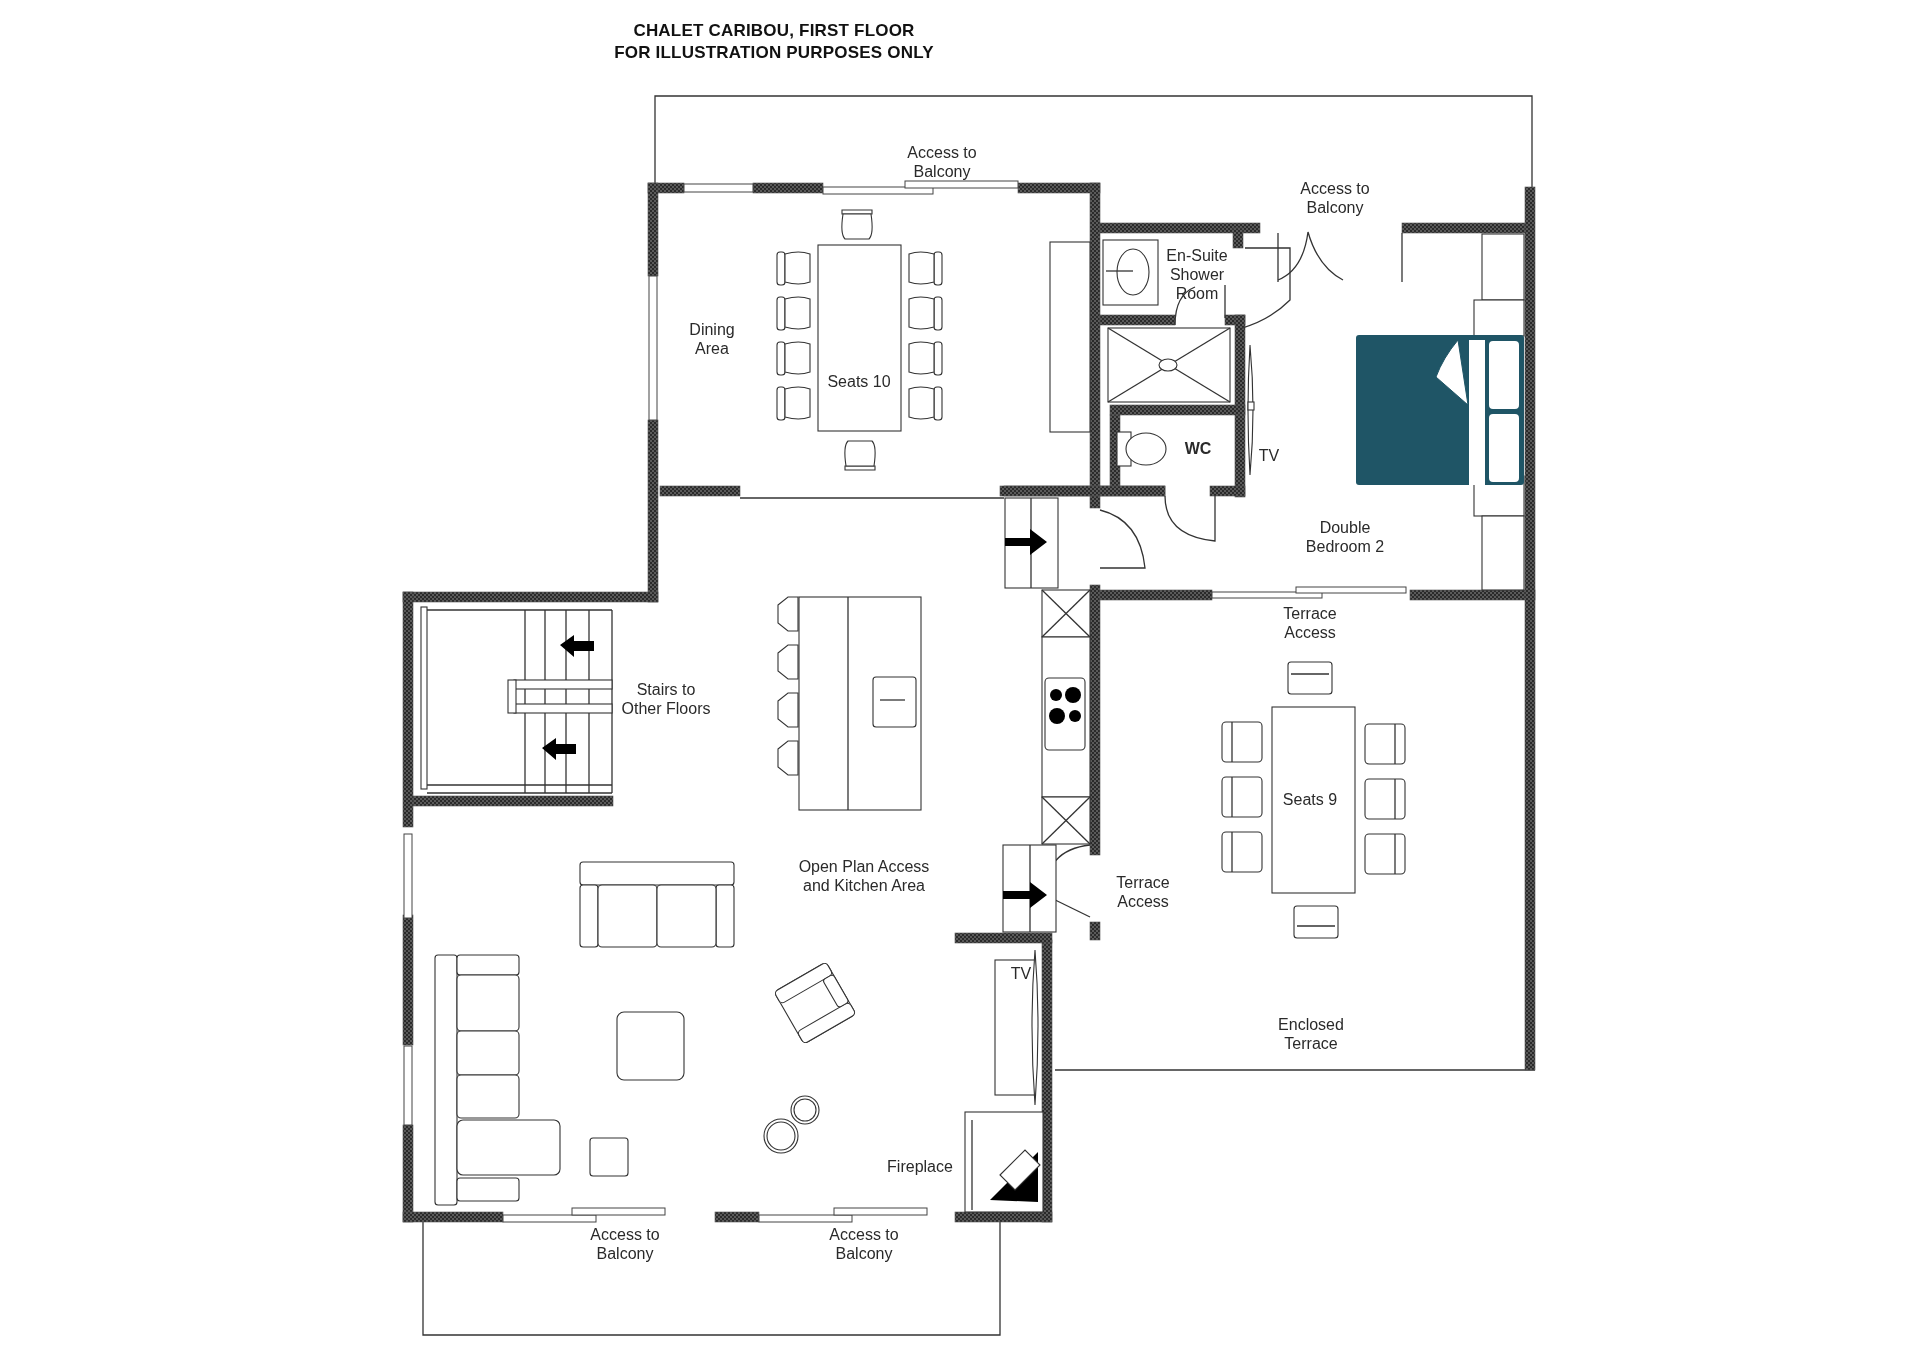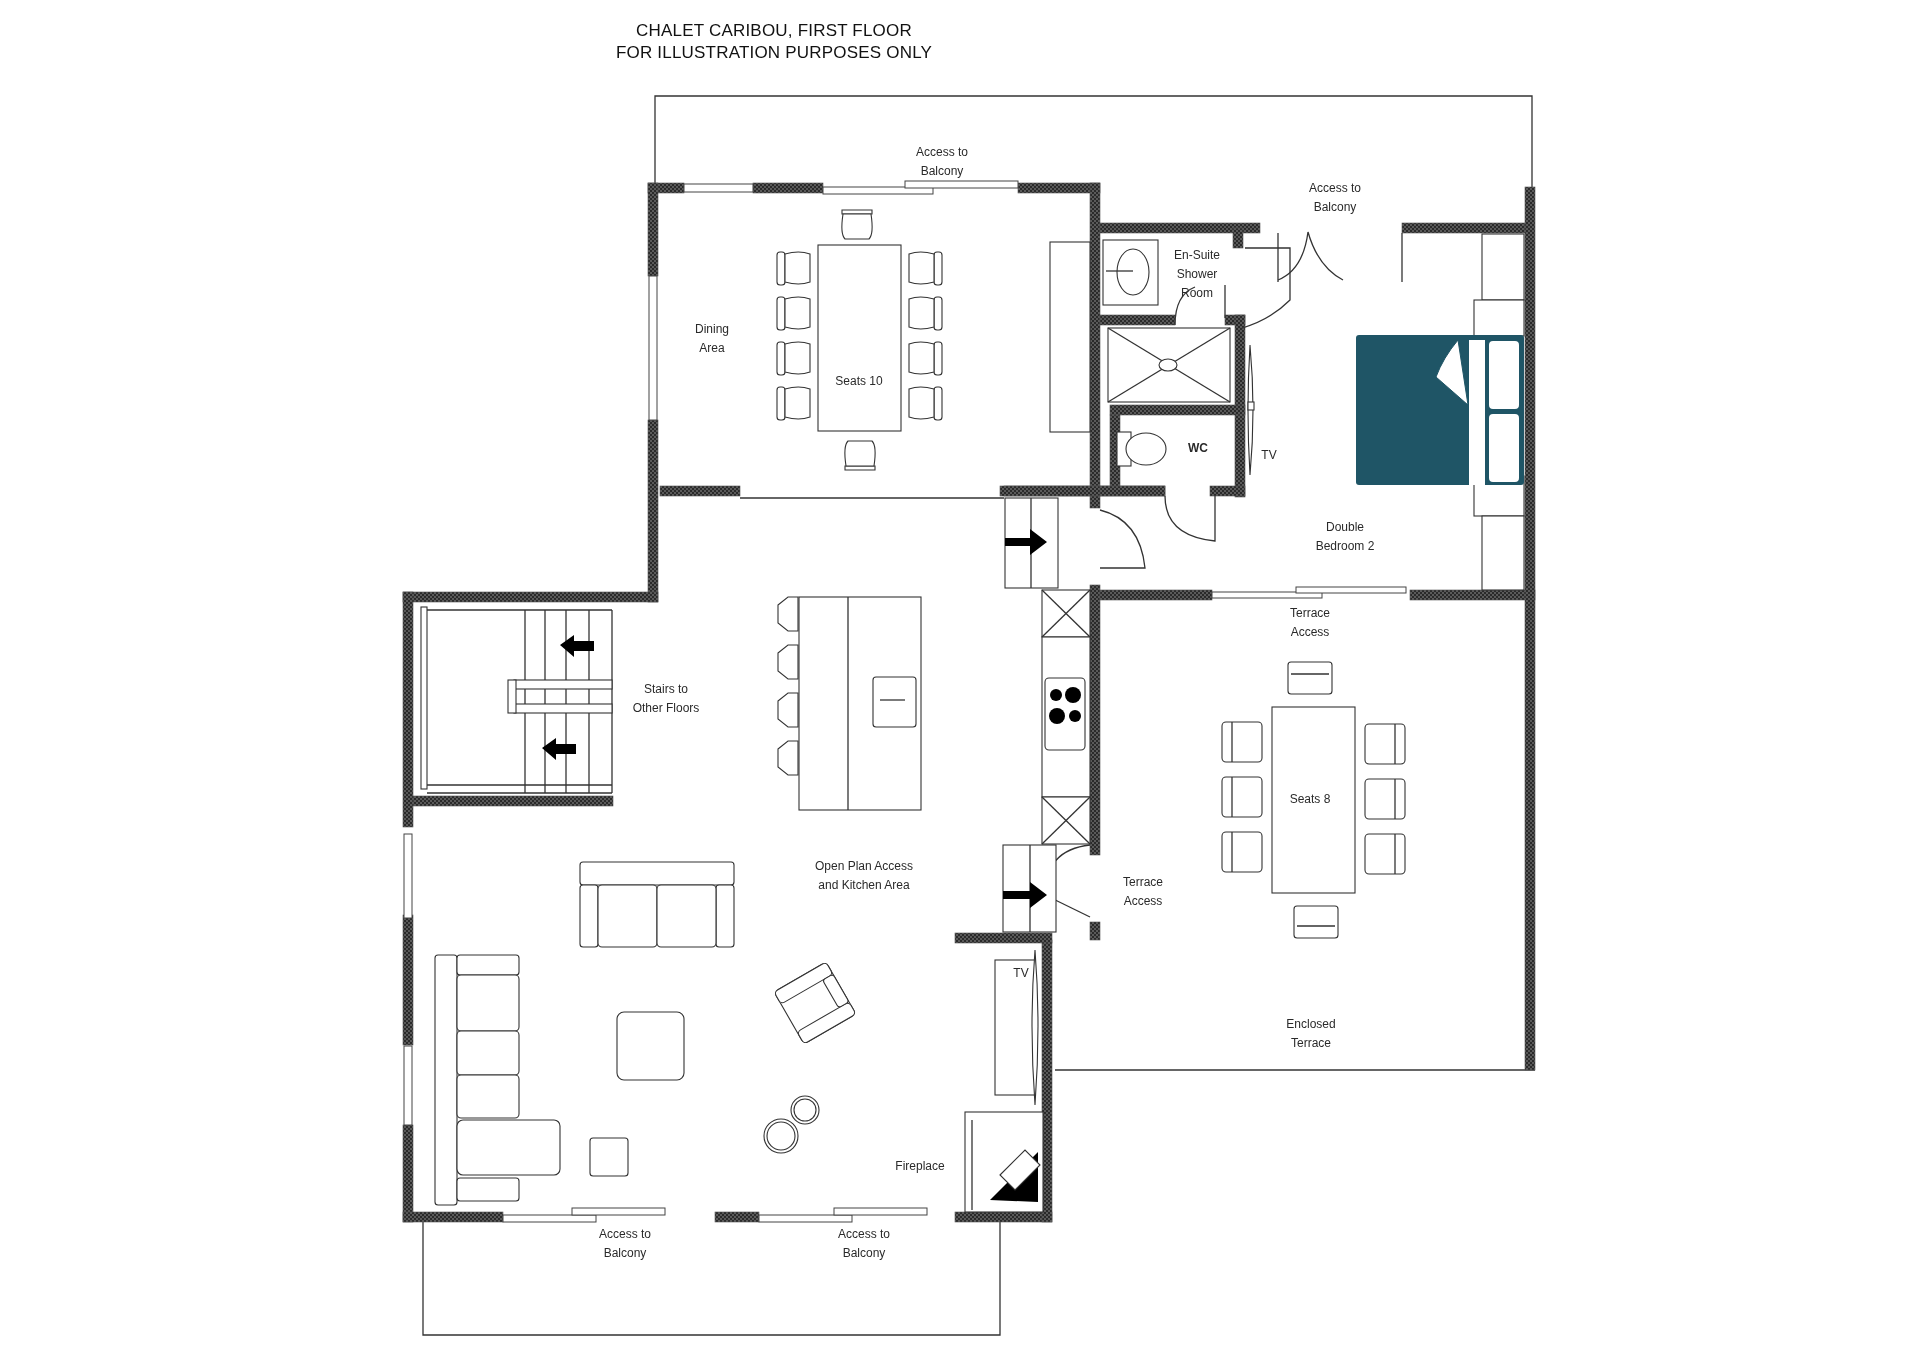--- a/index.html
+++ b/index.html
@@ -1,19 +1,19 @@
 <!DOCTYPE html>
 <html><head>
 <meta charset="utf-8">
 <style>
   html, body { margin:0; padding:0; background:#ffffff; }
   body { width:1920px; height:1357px; position:relative; overflow:hidden; font-family:"Liberation Sans", sans-serif; }
   #plan { position:absolute; left:0; top:0; width:1920px; height:1357px; }
-  .title { position:absolute; left:0; width:1548px; text-align:center; font-family:"Liberation Sans", sans-serif; font-weight:normal; font-size:17px; color:#111; letter-spacing:0.2px; }
-  .lbl { position:absolute; font-family:"Liberation Sans", sans-serif; font-size:12px; color:#2a2a2a; text-align:center; line-height:19px; white-space:pre; transform:translateX(-50%); }
+  .title { position:absolute; left:0; width:1548px; text-align:center; font-family:"Liberation Sans", sans-serif; font-weight:bold; font-size:17px; color:#111; letter-spacing:0.2px; }
+  .lbl { position:absolute; font-family:"Liberation Sans", sans-serif; font-size:16px; color:#2a2a2a; text-align:center; line-height:19px; white-space:pre; transform:translateX(-50%); }
   .wall { fill:url(#hatch); stroke:#555; stroke-width:0.6; }
   .ln { fill:none; stroke:#333; stroke-width:1.3; }
   .thin { fill:#fff; stroke:#333; stroke-width:1.1; }
   .win { fill:#fff; stroke:#444; stroke-width:1; }
   .blk { fill:#000; }
 </style>
 </head>
 <body>
 
 <div class="title" style="top:21px;">CHALET CARIBOU, FIRST FLOOR</div>
@@ -351,21 +351,21 @@
 Shower
 Room</div>
 <div class="lbl" style="left:1198px; top:439px;font-weight:bold;">WC</div>
 <div class="lbl" style="left:1269px; top:446px;">TV</div>
 <div class="lbl" style="left:1345px; top:518px;">Double
 Bedroom 2</div>
 <div class="lbl" style="left:1310px; top:604px;">Terrace
 Access</div>
 <div class="lbl" style="left:666px; top:680px;text-align:center;">Stairs to
 Other Floors</div>
-<div class="lbl" style="left:1310px; top:790px;">Seats 8</div>
+<div class="lbl" style="left:1310px; top:790px;">Seats 9</div>
 <div class="lbl" style="left:864px; top:857px;">Open Plan Access
 and Kitchen Area</div>
 <div class="lbl" style="left:1143px; top:873px;">Terrace
 Access</div>
 <div class="lbl" style="left:1021px; top:964px;">TV</div>
 <div class="lbl" style="left:1311px; top:1015px;">Enclosed
 Terrace</div>
 <div class="lbl" style="left:920px; top:1157px;">Fireplace</div>
 <div class="lbl" style="left:625px; top:1225px;">Access to
 Balcony</div>

